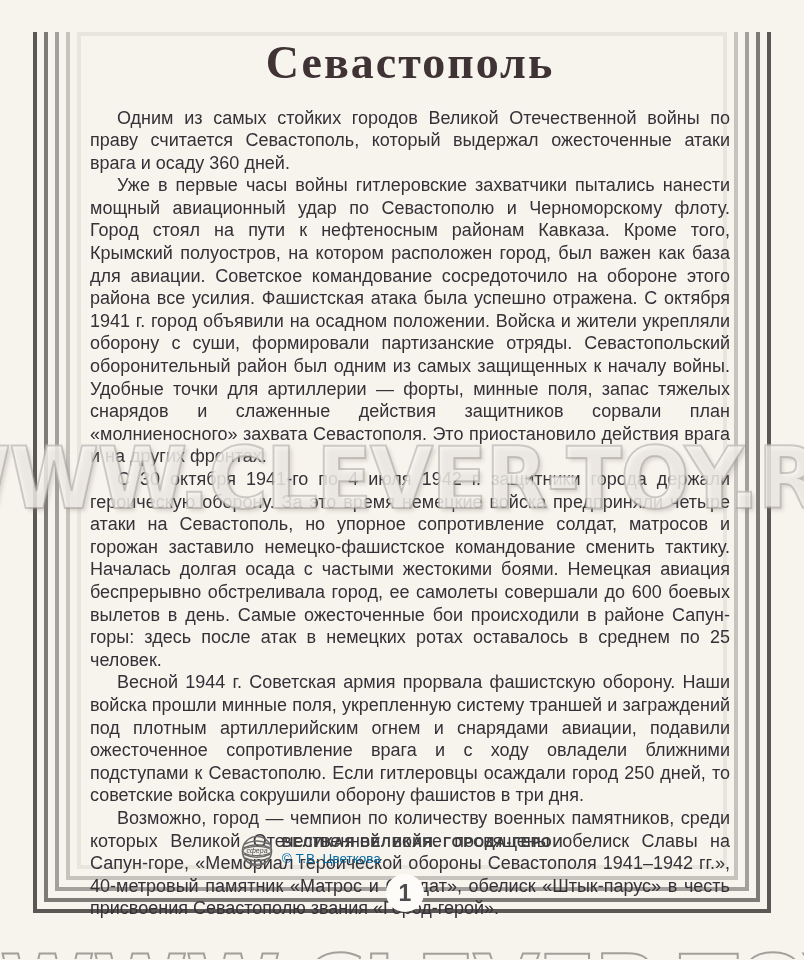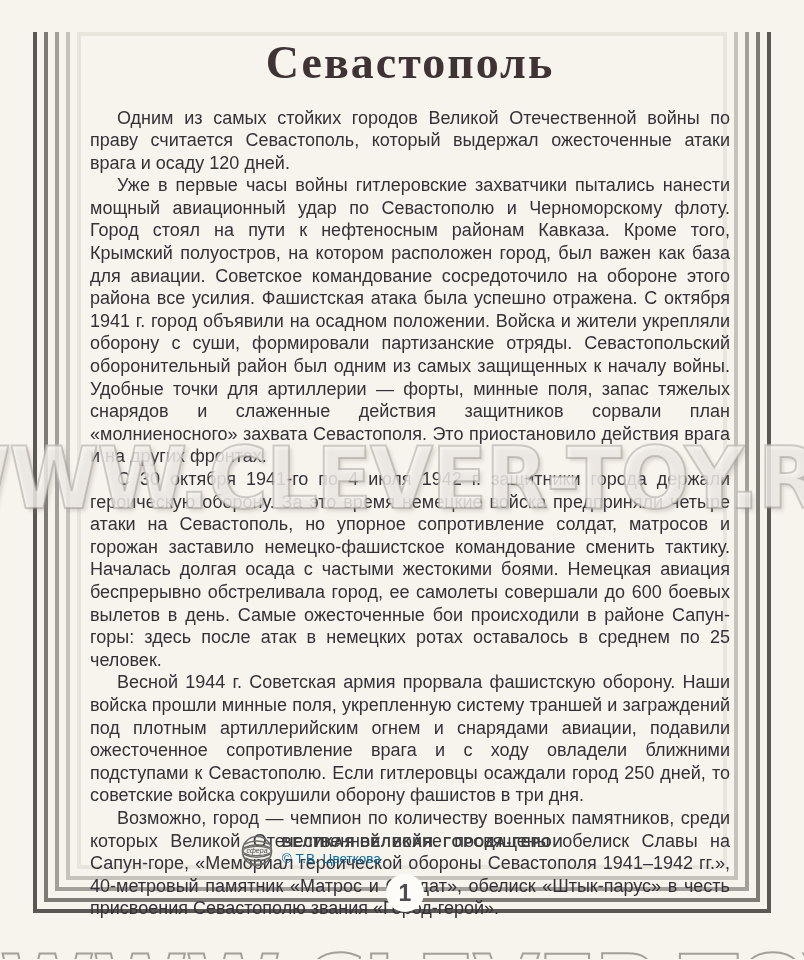--- a/index.html
+++ b/index.html
@@ -143,21 +143,21 @@
           <div class="f5"></div>
         </div>
       </div>
     </div>
   </div>
 </div>
 
 <div class="content">
   <h1 class="title">Севастополь</h1>
   <div class="text-block" lang="ru">
-    <p>Одним из самых стойких городов Великой Отечественной войны по праву считается Севастополь, который выдержал ожесточенные атаки врага и осаду 120 дней.</p>
+    <p>Одним из самых стойких городов Великой Отечественной войны по праву считается Севастополь, который выдержал ожесточенные атаки врага и осаду 360 дней.</p>
     <p>Уже в первые часы войны гитлеровские захватчики пытались нанести мощный авиационный удар по Севастополю и Черноморскому флоту. Город стоял на пути к нефтеносным районам Кавказа. Кроме того, Крымский полуостров, на котором расположен город, был важен как база для авиации. Советское командование сосредоточило на обороне этого района все усилия. Фашистская атака была успешно отражена. С октября 1941 г. город объявили на осадном положении. Войска и жители укрепляли оборону с суши, формировали партизанские отряды. Севастопольский оборонительный район был одним из самых защищенных к началу войны. Удобные точки для артиллерии — форты, минные поля, запас тяжелых снарядов и слаженные действия защитников сорвали план «молниеносного» захвата Севастополя. Это приостановило действия врага и на других фронтах.</p>
     <p>С 30 октября 1941-го по 4 июля 1942 г. защитники города держали героическую оборону. За это время немецкие войска предприняли четыре атаки на Севастополь, но упорное сопротивление солдат, матросов и горожан заставило немецко-фашистское командование сменить тактику. Началась долгая осада с частыми жестокими боями. Немецкая авиация беспрерывно обстреливала город, ее самолеты совершали до 600 боевых вылетов в день. Самые ожесточенные бои происходили в районе Сапун-горы: здесь после атак в немецких ротах оставалось в среднем по 25 человек.</p>
     <p>Весной 1944 г. Советская армия прорвала фашистскую оборону. Наши войска прошли минные поля, укрепленную систему траншей и заграждений под плотным артиллерийским огнем и снарядами авиации, подавили ожесточенное сопротивление врага и с ходу овладели ближними подступами к Севастополю. Если гитлеровцы осаждали город 250 дней, то советские войска сокрушили оборону фашистов в три дня.</p>
     <p>Возможно, город — чемпион по количеству военных памятников, среди которых Великой Отечественной войне посвящены обелиск Славы на Сапун-горе, «Мемориал героической обороны Севастополя 1941–1942 гг.», 40-метровый памятник «Матрос и Солдат», обелиск «Штык-парус» в честь присвоения Севастополю звания «Город-герой».</p>
   </div>
 </div>
 
 <div class="watermark">WWW.CLEVER-TOY.RU</div>
 
 <div class="footer">

